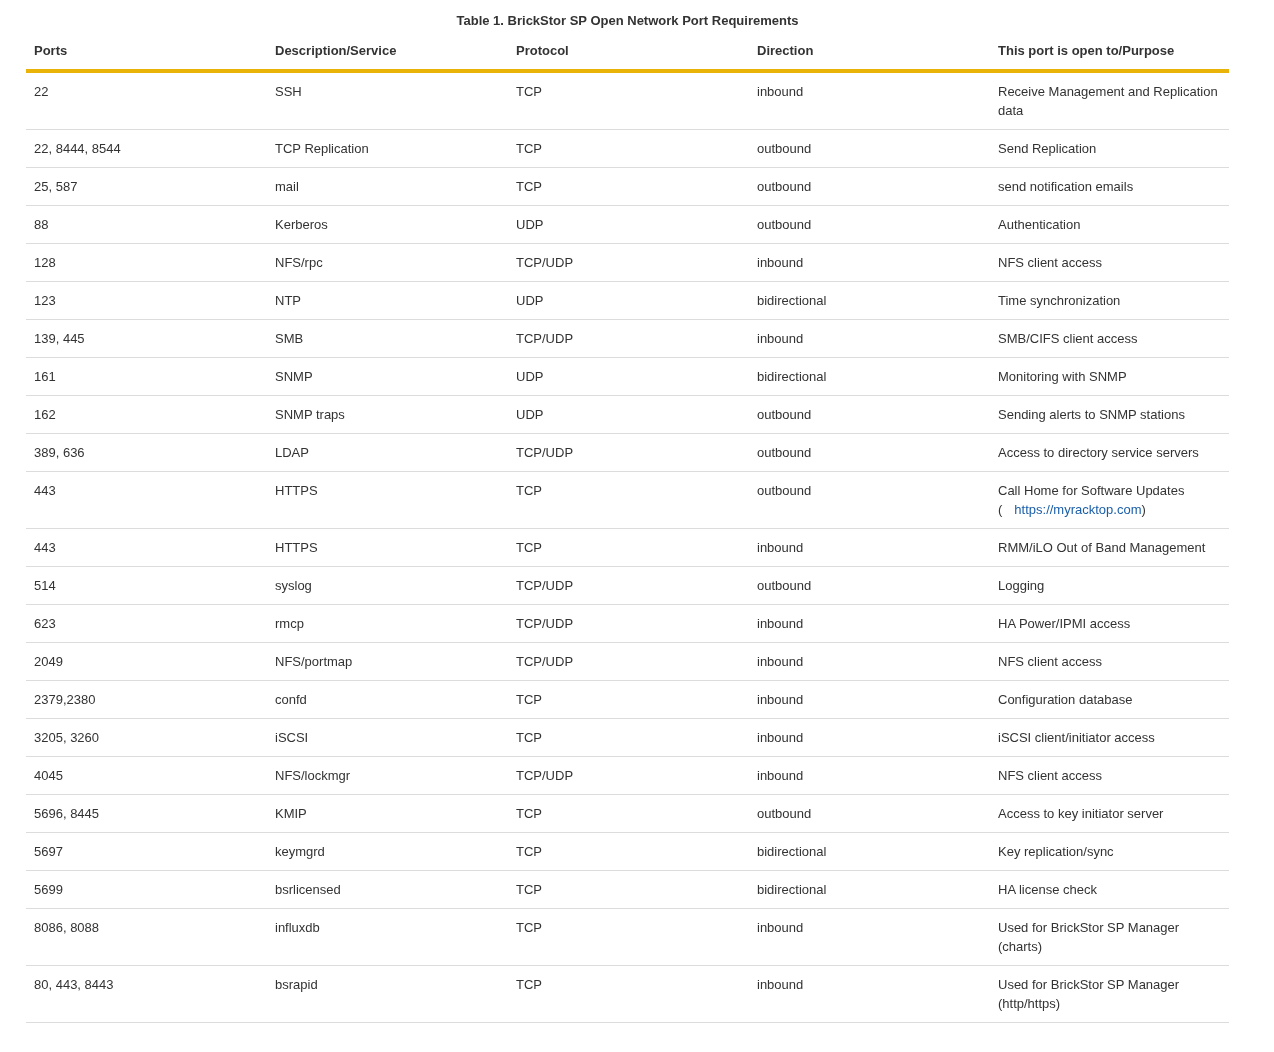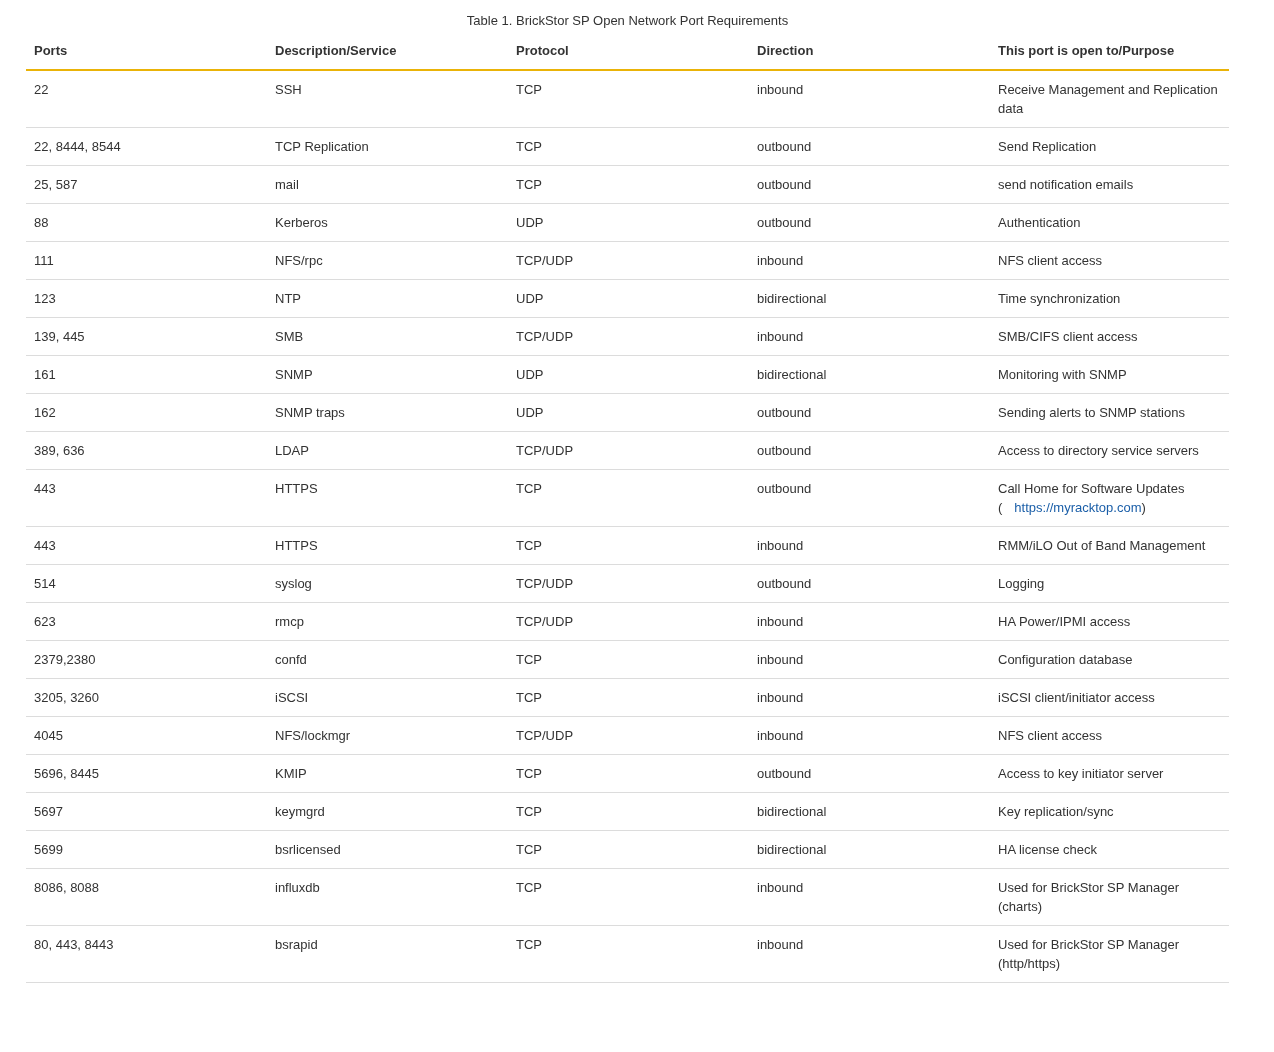--- a/index.html
+++ b/index.html
@@ -22,37 +22,38 @@
     width: 1203px;
   }
   .caption {
     text-align: center;
     font-size: 13px;
     color: #333;
     height: 20px;
     line-height: 20px;
     margin-top: 11px;
     padding-right: 0;
+    font-weight: bold;
   }
   table {
     width: 1203px;
     border-collapse: collapse;
     table-layout: fixed;
     margin-top: 4px;
   }
   col.c1, col.c2, col.c3, col.c4 { width: 241px; }
   col.c5 { width: 239px; }
   th {
     text-align: left;
     font-weight: bold;
     font-size: 13px;
     color: #333;
     padding: 7px 8px 9px 8px;
     line-height: 18px;
-    border-bottom: 2px solid #eab308;
+    border-bottom: 4px solid #eab308;
   }
   td {
     vertical-align: top;
     font-size: 13px;
     color: #333;
     padding: 9px 8px 9px 8px;
     line-height: 19px;
     border-bottom: 1px solid #dcdcdc;
   }
   a.link {
@@ -106,21 +107,21 @@
         <td>send notification emails</td>
       </tr>
       <tr>
         <td>88</td>
         <td>Kerberos</td>
         <td>UDP</td>
         <td>outbound</td>
         <td>Authentication</td>
       </tr>
       <tr>
-        <td>111</td>
+        <td>128</td>
         <td>NFS/rpc</td>
         <td>TCP/UDP</td>
         <td>inbound</td>
         <td>NFS client access</td>
       </tr>
       <tr>
         <td>123</td>
         <td>NTP</td>
         <td>UDP</td>
         <td>bidirectional</td>
@@ -174,20 +175,27 @@
         <td>TCP/UDP</td>
         <td>outbound</td>
         <td>Logging</td>
       </tr>
       <tr>
         <td>623</td>
         <td>rmcp</td>
         <td>TCP/UDP</td>
         <td>inbound</td>
         <td>HA Power/IPMI access</td>
+      </tr>
+      <tr>
+        <td>2049</td>
+        <td>NFS/portmap</td>
+        <td>TCP/UDP</td>
+        <td>inbound</td>
+        <td>NFS client access</td>
       </tr>
       <tr>
         <td>2379,2380</td>
         <td>confd</td>
         <td>TCP</td>
         <td>inbound</td>
         <td>Configuration database</td>
       </tr>
       <tr>
         <td>3205, 3260</td>

